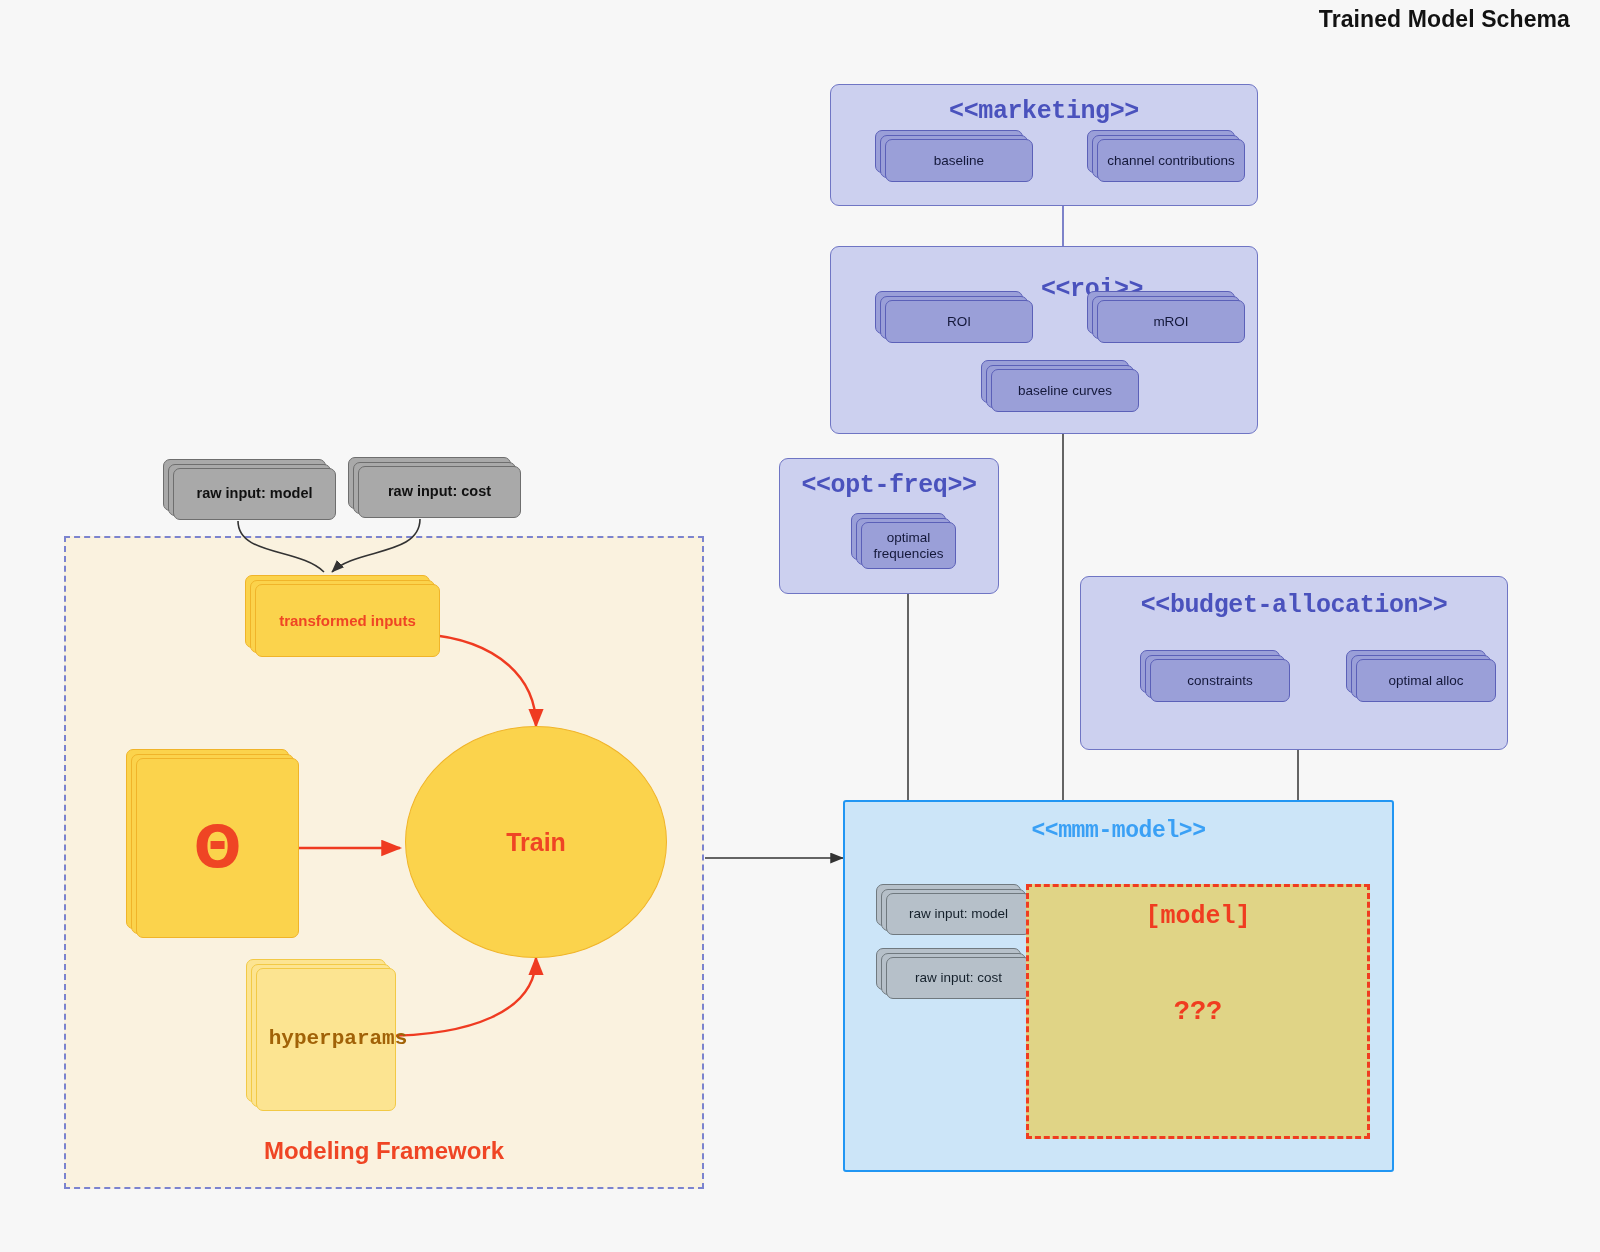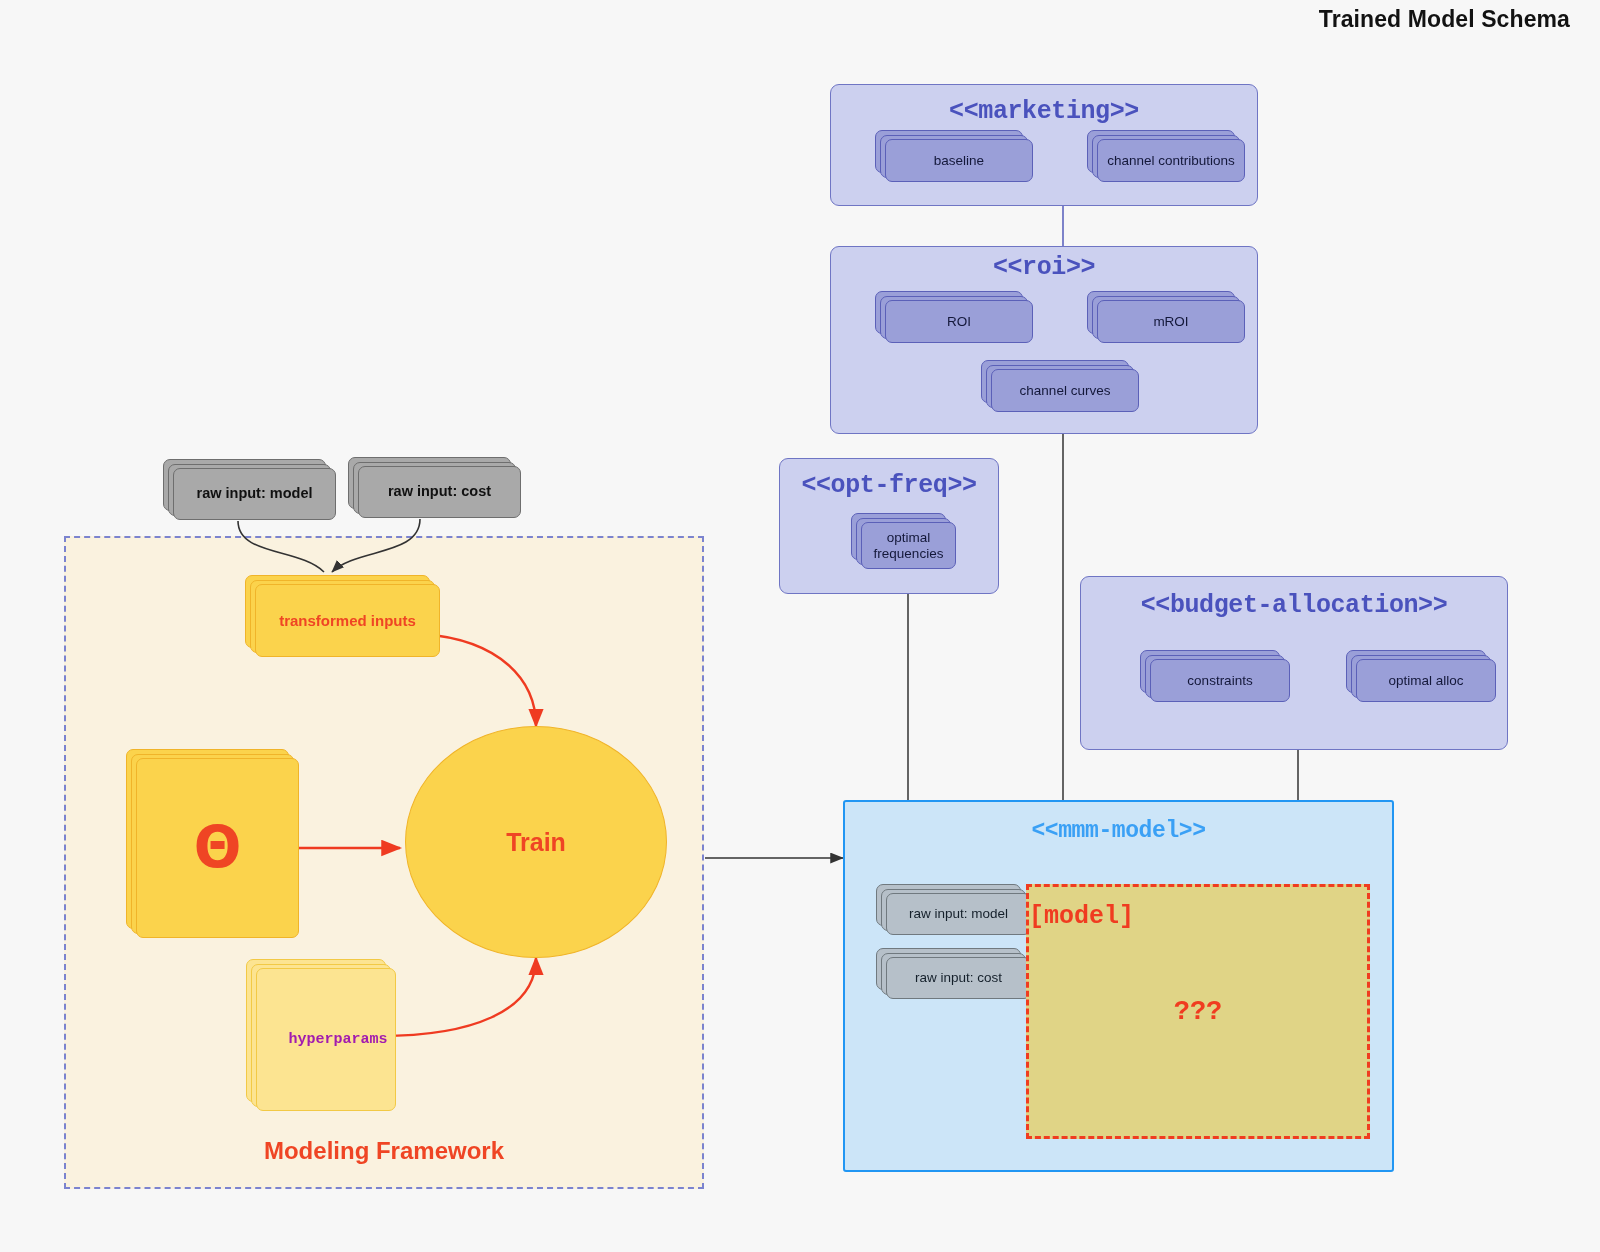--- a/index.html
+++ b/index.html
@@ -109,23 +109,23 @@
     font-size: 15px;
     font-weight: bold;
     color: #ef4524;
   }
   .ylw.pale .sh, .ylw.pale .face {
     background: #fce491;
     border: 1.8px solid #f2c945;
   }
   .ylw.pale .face {
     font-family: "Liberation Mono", monospace;
-    font-size: 15px;
-    font-weight: bold;
-    color: #a21caf;
+    font-size: 21px;
+    font-weight: bold;
+    color: #a16207;
     padding-left: 24px;
   }
   .ylw.theta .face {
     font-size: 56px;
     font-weight: bold;
     color: #ef4524;
     font-family: "DejaVu Sans", sans-serif;
   }
 
   
@@ -200,20 +200,21 @@
     position: absolute;
     box-sizing: border-box;
     background: #e0d486;
     border: 3px dashed #f03c20;
     z-index: 10;
   }
   .model-box .mb-title {
     position: absolute;
     left: 0;
     width: 100%;
+    text-align: center;
     font-family: "Liberation Mono", monospace;
     font-weight: bold;
     font-size: 25px;
     color: #f03c20;
   }
   .model-box .mb-q {
     position: absolute;
     left: 0;
     width: 100%;
     text-align: center;
@@ -281,36 +282,36 @@
     <div class="sh s1"></div>
     <div class="face">baseline</div>
   </div>
   <div class="stack purple" style="left:1081px; top:139px; width:148px; height:43px;">
     <div class="sh s2"></div>
     <div class="sh s1"></div>
     <div class="face">channel contributions</div>
   </div>
 
   <div class="pkg" style="left:830px; top:246px; width:428px; height:188px;">
-    <div class="pkg-title" style="top:6px;">&lt;&lt;roi&gt;&gt;</div>
+    <div class="pkg-title" style="top:28px;padding-left:48px;">&lt;&lt;roi&gt;&gt;</div>
   </div>
   <div class="stack purple" style="left:869px; top:300px; width:148px; height:43px;">
     <div class="sh s2"></div>
     <div class="sh s1"></div>
     <div class="face">ROI</div>
   </div>
   <div class="stack purple" style="left:1081px; top:300px; width:148px; height:43px;">
     <div class="sh s2"></div>
     <div class="sh s1"></div>
     <div class="face">mROI</div>
   </div>
   <div class="stack purple" style="left:975px; top:369px; width:148px; height:43px;">
     <div class="sh s2"></div>
     <div class="sh s1"></div>
-    <div class="face">channel curves</div>
+    <div class="face">baseline curves</div>
   </div>
 
   <div class="pkg" style="left:779px; top:458px; width:220px; height:136px;">
     <div class="pkg-title" style="top:12px;">&lt;&lt;opt-freq&gt;&gt;</div>
   </div>
   <div class="stack purple" style="left:845px; top:522px; width:95px; height:47px;">
     <div class="sh s2"></div>
     <div class="sh s1"></div>
     <div class="face" style="white-space:pre-line;">optimal
 frequencies</div>

